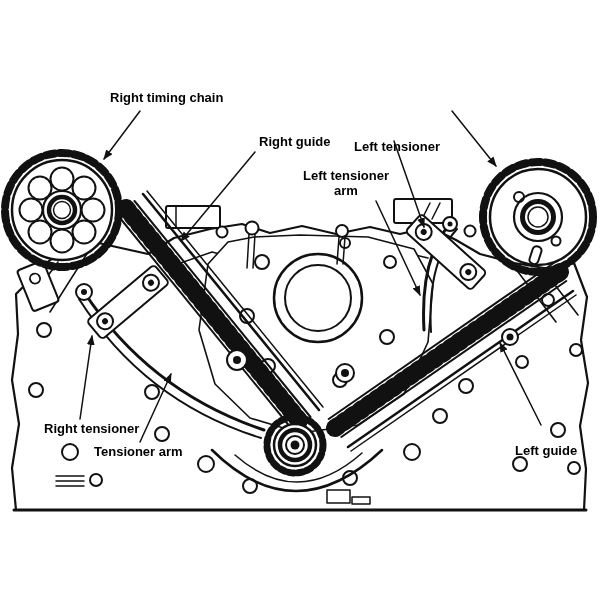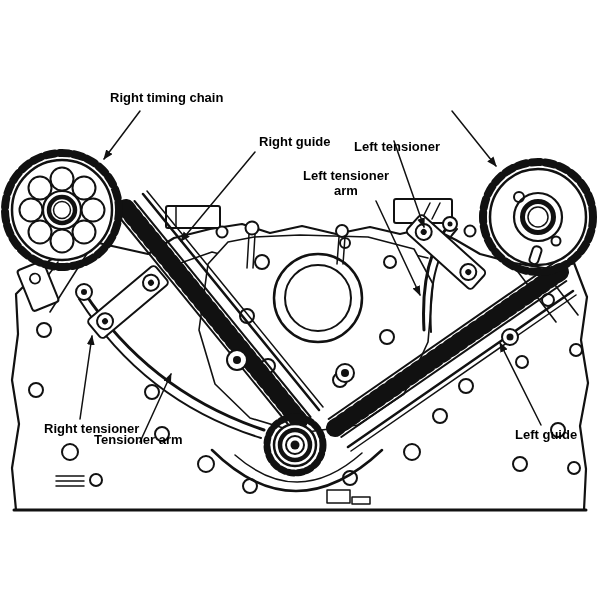--- a/index.html
+++ b/index.html
@@ -203,16 +203,16 @@
     <line x1="140" y1="442" x2="171" y2="374" marker-end="url(#arrow)"></line>
     <line x1="541" y1="425" x2="500" y2="343" marker-end="url(#arrow)"></line>
   </g>
 </svg>
 
   <div class="lbl" style="left:110px; top:91px;">Right timing chain</div>
   <div class="lbl" style="left:227px; top:135px;padding-left:32px;">Right guide</div>
   <div class="lbl" style="left:354px; top:140px;">Left tensioner</div>
   <div class="lbl wrap" style="left:299px; top:169px; width:94px;">Left tensioner arm</div>
   <div class="lbl" style="left:44px;  top:422px;">Right tensioner</div>
-  <div class="lbl" style="left:94px;  top:433px;text-align:center;">Tensioner arm</div>
-  <div class="lbl" style="left:515px; top:428px;">Left guide</div>
+  <div class="lbl" style="left:94px;  top:445px;text-align:center;">Tensioner arm</div>
+  <div class="lbl" style="left:515px; top:444px;">Left guide</div>
 
 </div>
 
 </body></html>

